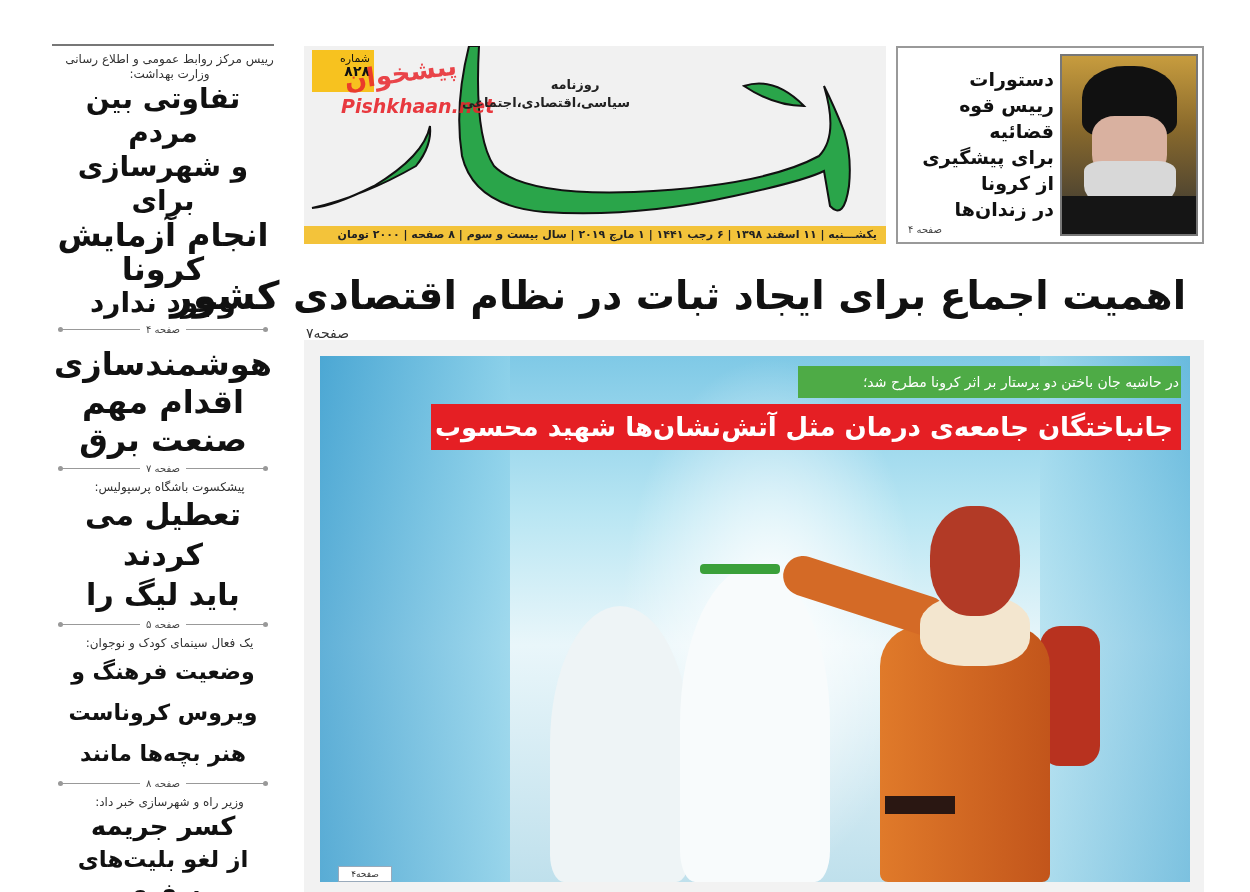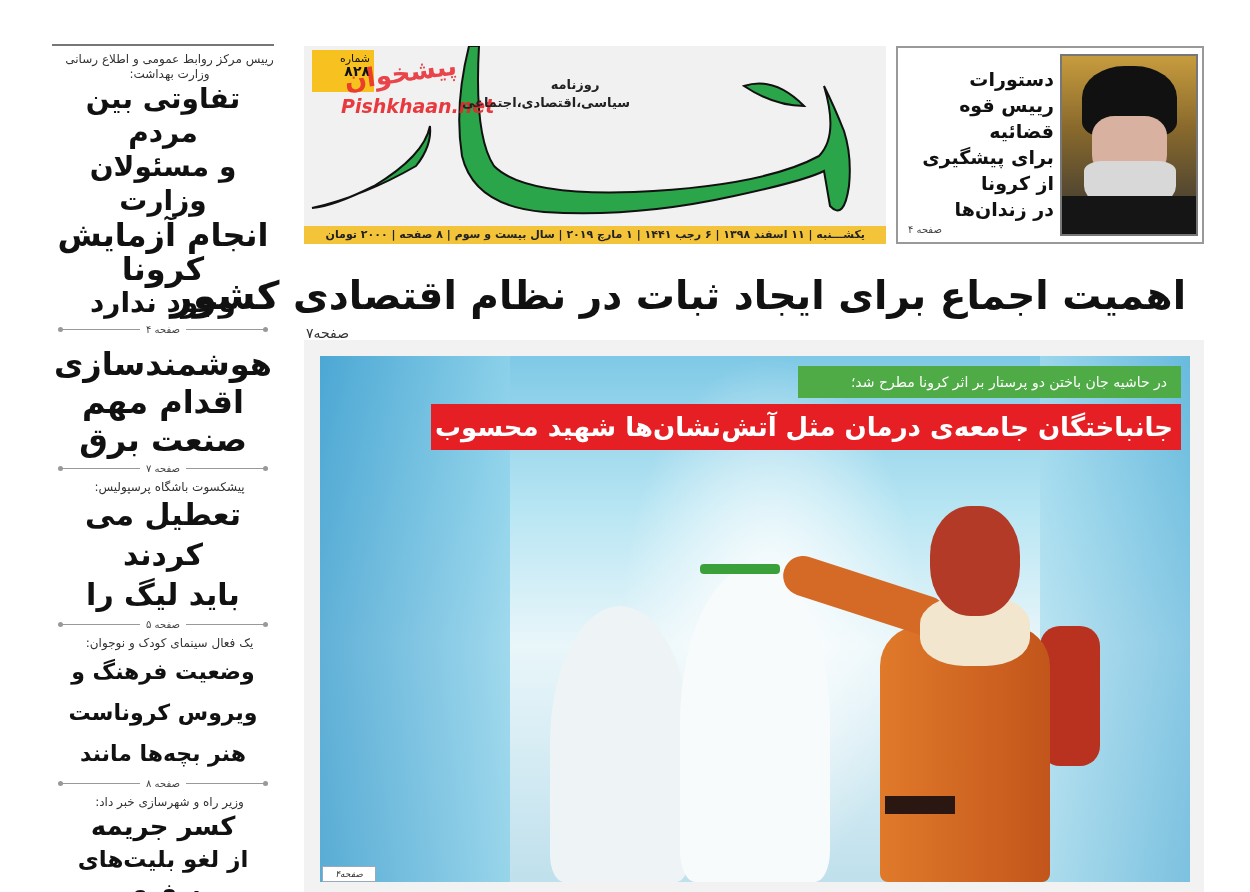--- a/index.html
+++ b/index.html
@@ -15,21 +15,21 @@
   .lc-page .ln::after{content:"";position:absolute;top:-2px;width:5px;height:5px;border-radius:50%;background:#999;}
   .lc-page .ln.r::after{right:0;}
   .lc-page .ln.l::after{left:0;}
   
   .mast{left:304px;top:46px;width:582px;height:198px;background:#f1f1f1;}
   .issue{left:312px;top:50px;width:62px;height:42px;background:#f7c21f;font-size:11px;line-height:13px;text-align:right;padding:2px 4px;box-sizing:border-box;}
   .issue .num{font-size:14px;font-weight:bold;}
   .logo-fa{left:344px;top:58px;color:#e8262c;font-size:26px;font-weight:bold;transform:rotate(-8deg);opacity:.85;}
   .logo-en{left:308px;top:95px;color:#e8262c;font-size:19px;font-weight:bold;font-style:italic;direction:ltr;opacity:.9;margin-left:33px;}
   .tagline{left:520px;top:76px;width:110px;text-align:center;font-size:13px;line-height:18px;color:#222;font-weight:bold;}
-  .dateline{left:304px;top:226px;width:582px;height:18px;background:#f3c33a;font-size:11px;line-height:18px;color:#222;font-weight:bold;text-align:right;padding-right:21px;box-sizing:border-box;white-space:nowrap;overflow:hidden;}
+  .dateline{left:304px;top:226px;width:582px;height:18px;background:#f3c33a;font-size:11px;line-height:18px;color:#222;font-weight:bold;text-align:right;padding-right:9px;box-sizing:border-box;white-space:nowrap;overflow:hidden;}
   
   .trbox{left:896px;top:46px;width:308px;height:198px;border:2px solid #999;box-sizing:border-box;background:#fff;}
   .trphoto{left:1060px;top:54px;width:138px;height:182px;background:linear-gradient(180deg,#c79c3e 0%,#8a6a2c 40%,#333 100%);border:2px solid #777;box-sizing:border-box;overflow:hidden;}
   .turban{position:absolute;left:20px;top:10px;width:95px;height:70px;background:#111;border-radius:45% 45% 20% 20%;}
   .face{position:absolute;left:30px;top:60px;width:75px;height:65px;background:#d9b1a0;border-radius:30% 30% 40% 40%;}
   .beard{position:absolute;left:22px;top:105px;width:92px;height:50px;background:#d8d8d8;border-radius:20% 20% 50% 50%;}
   .robe{position:absolute;left:0;top:140px;width:138px;height:50px;background:#151515;}
   .trhead{left:904px;top:66px;width:150px;text-align:right;font-size:19px;line-height:26px;font-weight:bold;color:#111;}
   .trpage{left:908px;top:224px;font-size:10px;color:#444;}
   
@@ -45,33 +45,33 @@
   .suit1{position:absolute;left:230px;top:250px;width:140px;height:276px;background:#eef4f6;border-radius:50% 50% 10% 10%;}
   .suit2{position:absolute;left:360px;top:210px;width:150px;height:316px;background:#f8fbfc;border-radius:50% 50% 10% 10%;}
   .fire{position:absolute;left:480px;top:150px;width:300px;height:376px;}
   .fire .body{position:absolute;left:80px;top:120px;width:170px;height:256px;background:linear-gradient(90deg,#e07a2a,#c2551b);border-radius:40px 40px 8px 8px;}
   .fire .head{position:absolute;left:130px;top:0;width:90px;height:110px;background:#b23a26;border-radius:45%;}
   .fire .arm{position:absolute;left:-20px;top:70px;width:170px;height:40px;background:#d46a26;transform:rotate(18deg);border-radius:20px;}
   .fire .scarf{position:absolute;left:120px;top:90px;width:110px;height:70px;background:#f3e6cf;border-radius:40%;}
   .fire .pack{position:absolute;left:240px;top:120px;width:60px;height:140px;background:#b8321f;border-radius:20px;}
   .fire .belt{position:absolute;left:85px;top:290px;width:70px;height:18px;background:#2a1712;}
   .thermo{position:absolute;left:380px;top:208px;width:80px;height:10px;background:#3aa03a;border-radius:4px;}
-  .kicker-bar{left:798px;top:366px;width:383px;height:32px;background:#4eab46;color:#fff;font-size:14px;line-height:32px;text-align:right;padding-right:14px;box-sizing:border-box;white-space:nowrap;}
+  .kicker-bar{left:798px;top:366px;width:383px;height:32px;background:#4eab46;color:#fff;font-size:14px;line-height:32px;text-align:right;padding-right:2px;box-sizing:border-box;white-space:nowrap;}
   .red-bar{left:431px;top:404px;width:750px;height:46px;background:#e51f24;color:#fff;font-size:26px;font-weight:bold;line-height:46px;text-align:right;padding-right:8px;box-sizing:border-box;white-space:nowrap;overflow:hidden;letter-spacing:-1px;}
-  .imgpage{left:322px;top:866px;width:52px;height:14px;background:#fff;border:1px solid #9ab;font-size:9px;line-height:14px;text-align:center;color:#333;font-style:italic;}
+  .imgpage{left:338px;top:866px;width:52px;height:14px;background:#fff;border:1px solid #9ab;font-size:9px;line-height:14px;text-align:center;color:#333;}
 </style>
 </head>
 <body>
 
 <div class="abs leftcol">
   <div class="lc-item">
     <div class="lc-kicker">رییس مرکز روابط عمومی و اطلاع رسانی وزارت بهداشت:</div>
     <div class="lc-head">
       <div>تفاوتی بین مردم</div>
-      <div>و مسئولان وزارت</div>
+      <div>و شهرسازی برای</div>
       <div style="font-size:32px">انجام آزمایش کرونا</div>
       <div>وجود ندارد</div>
     </div>
     <div class="lc-page">
         <span class="ln r"></span>
         <span>صفحه ۴</span>
         <span class="ln l"></span>
       </div>
   </div>
   <div class="lc-item">

